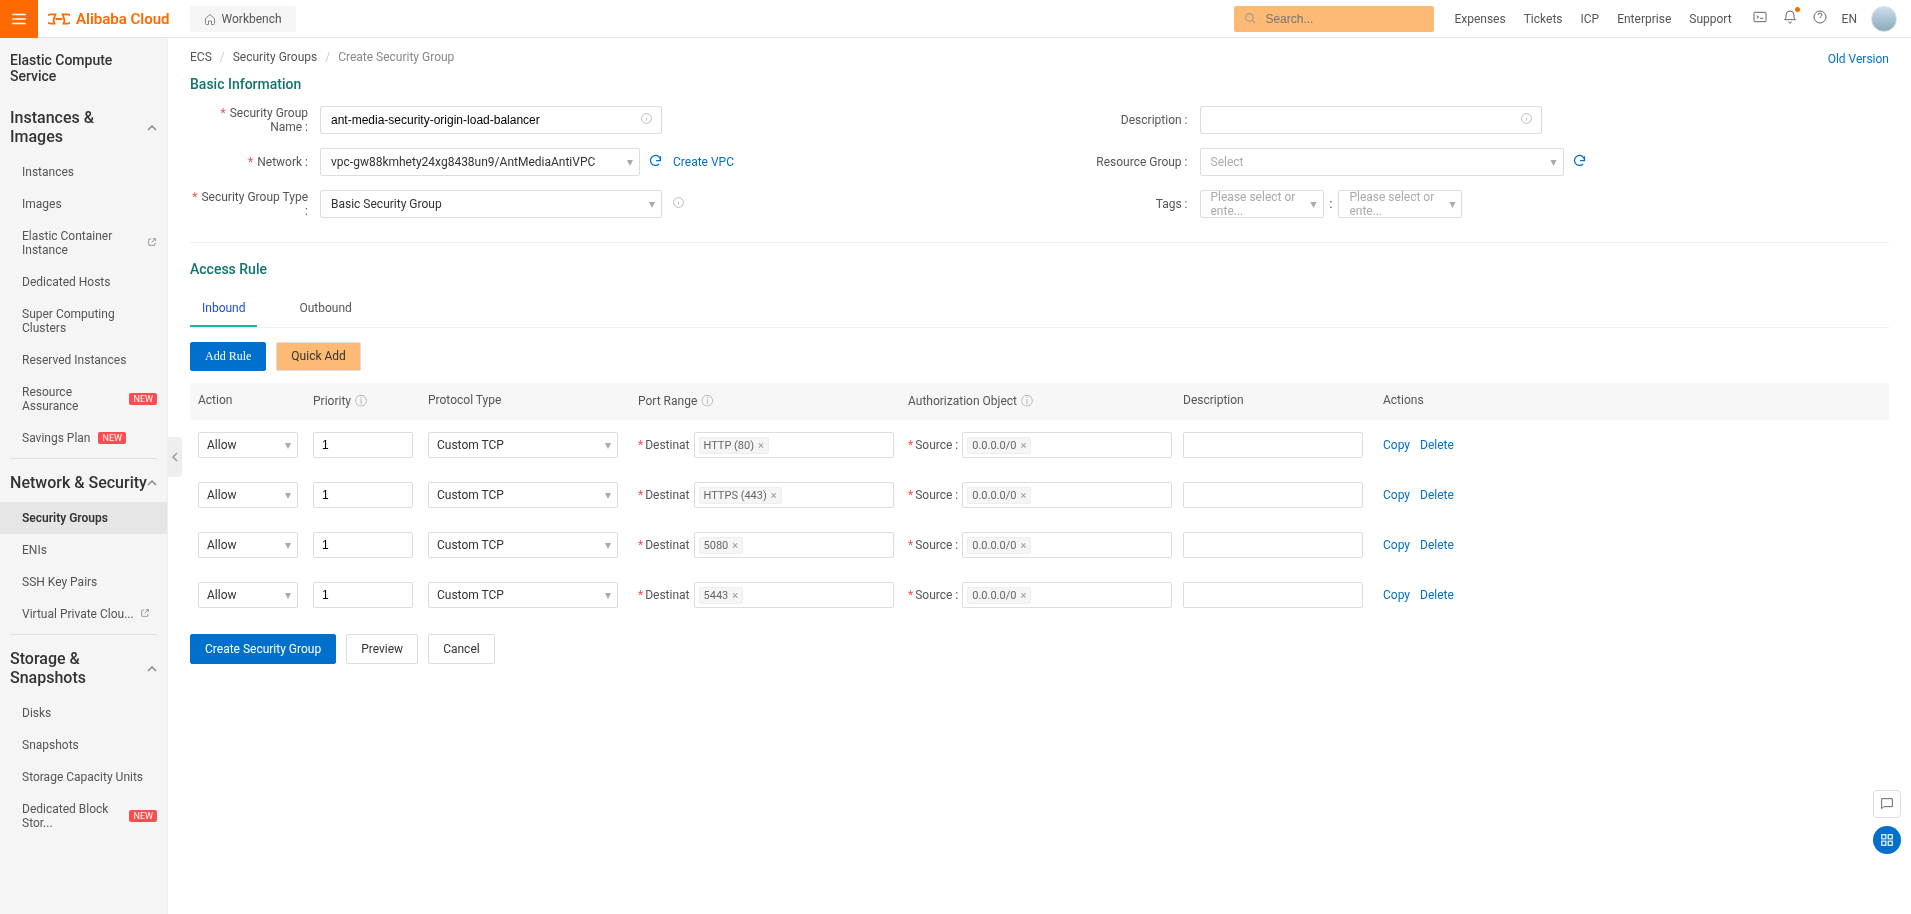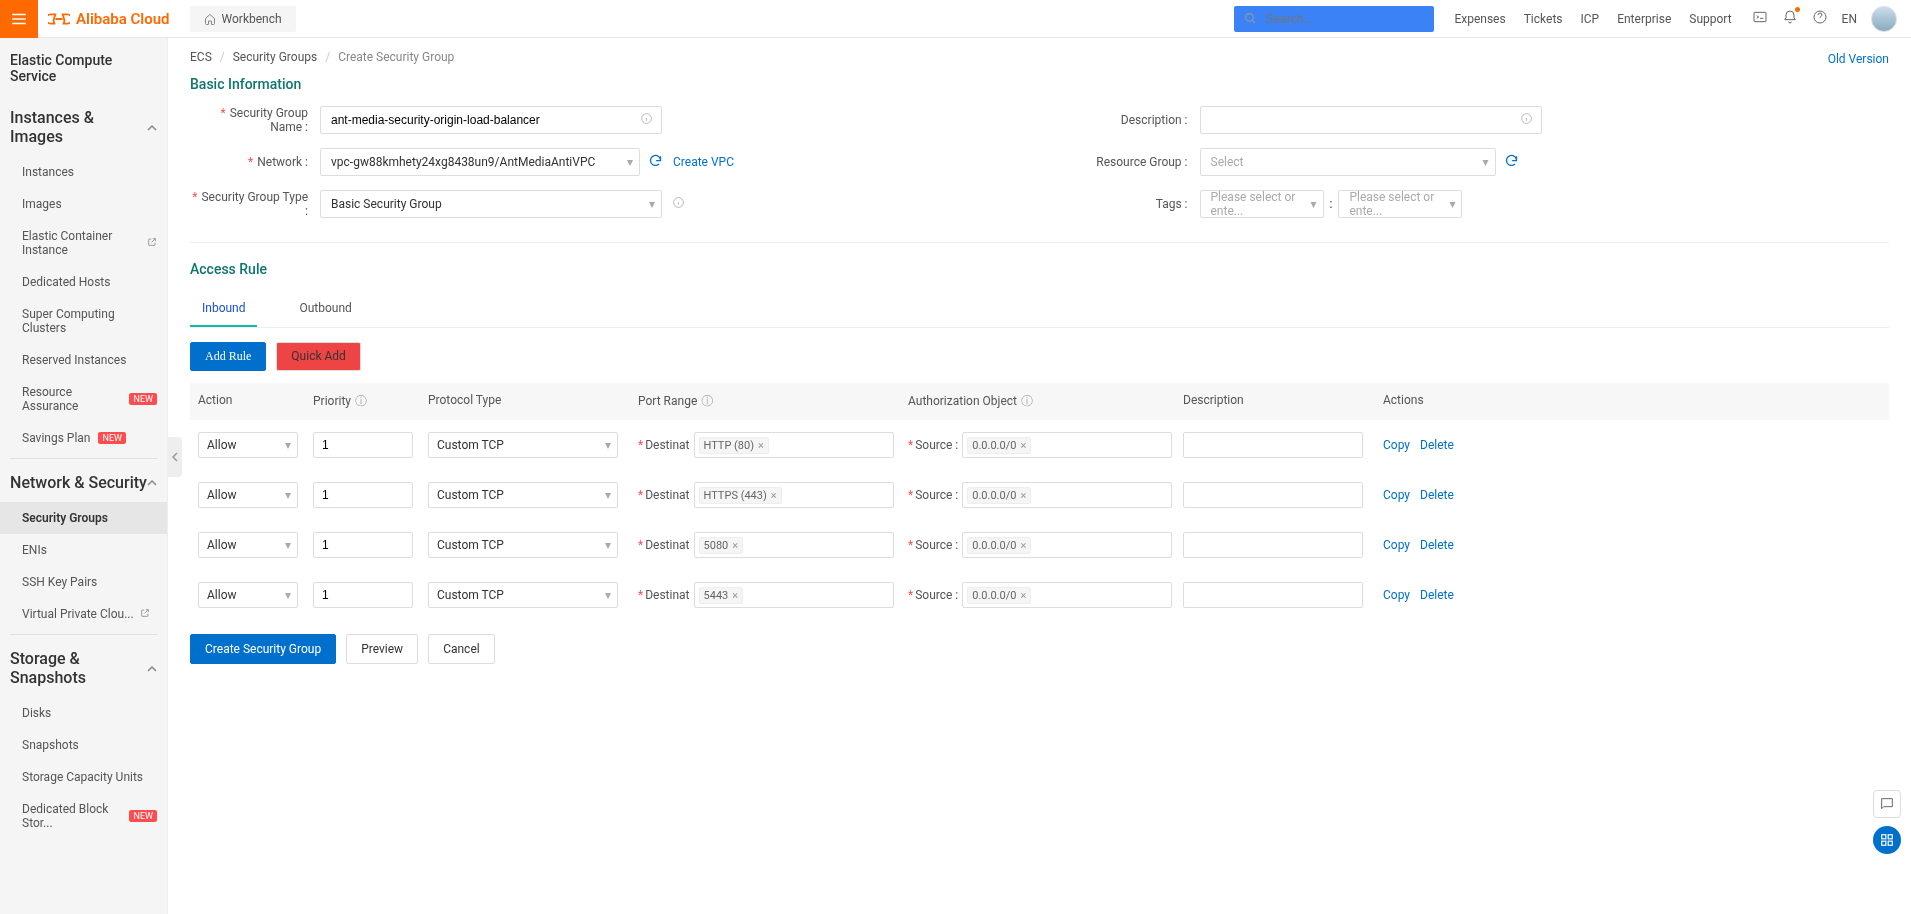--- a/index.html
+++ b/index.html
@@ -6,21 +6,21 @@
   body { font-family: -apple-system, BlinkMacSystemFont, "Segoe UI", Roboto, "Helvetica Neue", Arial, sans-serif; font-size: 12px; color: #333; background: #fff; }
   
   
   .top-header { height: 38px; display: flex; align-items: center; border-bottom: 1px solid #e6e6e6; }
   .menu-btn { width: 38px; height: 38px; background: #ff6a00; display: flex; align-items: center; justify-content: center; cursor: pointer; }
   .menu-btn svg { width: 18px; height: 18px; }
   .logo { display: flex; align-items: center; margin-left: 10px; color: #ff6a00; font-size: 15px; font-weight: 600; cursor: pointer; }
   .logo svg { width: 22px; height: 22px; margin-right: 6px; }
   .workbench { margin-left: 20px; padding: 6px 14px; background: #f5f5f5; border-radius: 2px; display: flex; align-items: center; gap: 6px; cursor: pointer; font-size: 12px; color: #555; }
   .header-spacer { flex: 1; }
-  .search-box { width: 200px; height: 26px; background: #3b82f6; border-radius: 2px; display: flex; align-items: center; padding: 0 10px; gap: 8px; }
+  .search-box { width: 200px; height: 26px; background: #fdba74; border-radius: 2px; display: flex; align-items: center; padding: 0 10px; gap: 8px; }
   .search-box input { border: none; background: transparent; outline: none; flex: 1; font-size: 12px; }
   .header-links { display: flex; align-items: center; gap: 18px; margin: 0 20px; font-size: 12px; }
   .header-link { cursor: pointer; color: #555; }
   .header-icons { display: flex; align-items: center; gap: 14px; margin-right: 14px; }
   .header-icon { cursor: pointer; color: #555; position: relative; }
   .notif-dot { width: 5px; height: 5px; background: #ff6a00; border-radius: 50%; position: absolute; top: -2px; right: -2px; }
   .avatar { width: 26px; height: 26px; border-radius: 50%; background: linear-gradient(#cde, #8ab); cursor: pointer; border: 1px solid #ddd; }
   
   
   .layout { display: flex; height: calc(100vh - 38px); }
@@ -56,21 +56,21 @@
   .refresh-icon { color: #0070cc; margin-left: 8px; cursor: pointer; }
   .tag-select { height: 28px; border: 1px solid #ddd; border-radius: 2px; padding: 0 24px 0 10px; font-size: 12px; width: 124px; display: flex; align-items: center; position: relative; }
   .tags-row { display: flex; align-items: center; gap: 6px; }
   .hr { height: 1px; background: #eee; margin: 10px 0 18px 0; }
 
   
   .tabs { display: flex; border-bottom: 1px solid #eee; margin-bottom: 14px; }
   .tab { padding: 10px 12px; font-size: 12px; color: #555; cursor: pointer; margin-right: 30px; }
   .tab.active { color: #1d4ed8; border-bottom: 2px solid #14b8a6; }
 
-  .btn { padding: 6px 14px; font-size: 12px; border-radius: 2px; cursor: pointer; display: inline-block; border: 1px solid #ddd; background: #ef4444; }
+  .btn { padding: 6px 14px; font-size: 12px; border-radius: 2px; cursor: pointer; display: inline-block; border: 1px solid #ddd; background: #fdba74; }
   .btn.primary { background: #0070cc; color: #fff; border-color: #0070cc; font-family: Liberation Serif, serif; }
   .btn-row { display: flex; gap: 10px; margin-bottom: 12px; }
 
   
   .rule-table { width: 100%; }
   .thead { display: flex; background: #f7f7f7; padding: 10px 8px; font-size: 12px; color: #555; }
   .col-action { width: 115px; }
   .col-priority { width: 115px; }
   .col-protocol { width: 210px; }
   .col-port { width: 270px; }
@@ -299,21 +299,21 @@
           <div class="form-input">
             <input style="">
             <span class="input-icon"><svg width="13" height="13" viewBox="0 0 24 24">
                   <circle cx="12" cy="12" r="9" fill="none" stroke="#aaa" stroke-width="1.5"></circle>
                   <path d="M12 8h.01M12 11v5" stroke="#aaa" stroke-width="1.5"></path>
                 </svg></span>
           </div>
         </div>
         <div class="form-row">
           <div class="form-label">Resource Group :</div>
-          <div class="form-select" style="width:296px">
+          <div class="form-select" style="width:364px">
             <span class="placeholder">Select</span>
             <span class="select-arrow">▾</span>
           </div>
           <span class="refresh-icon"><svg width="15" height="15" viewBox="0 0 24 24">
                 <path d="M20 12a8 8 0 10-2.3 5.6M20 5v7h-7" fill="none" stroke="#0070cc" stroke-width="2"></path>
               </svg></span>
         </div>
         <div class="form-row">
           <div class="form-label">Tags :</div>
           <div class="tags-row">

